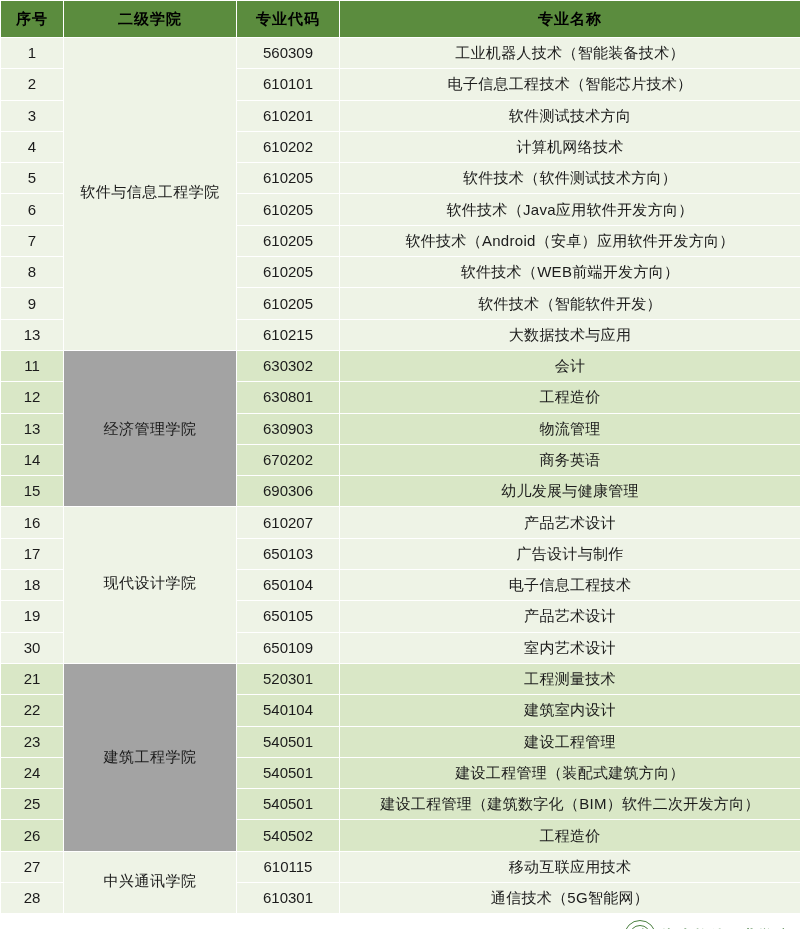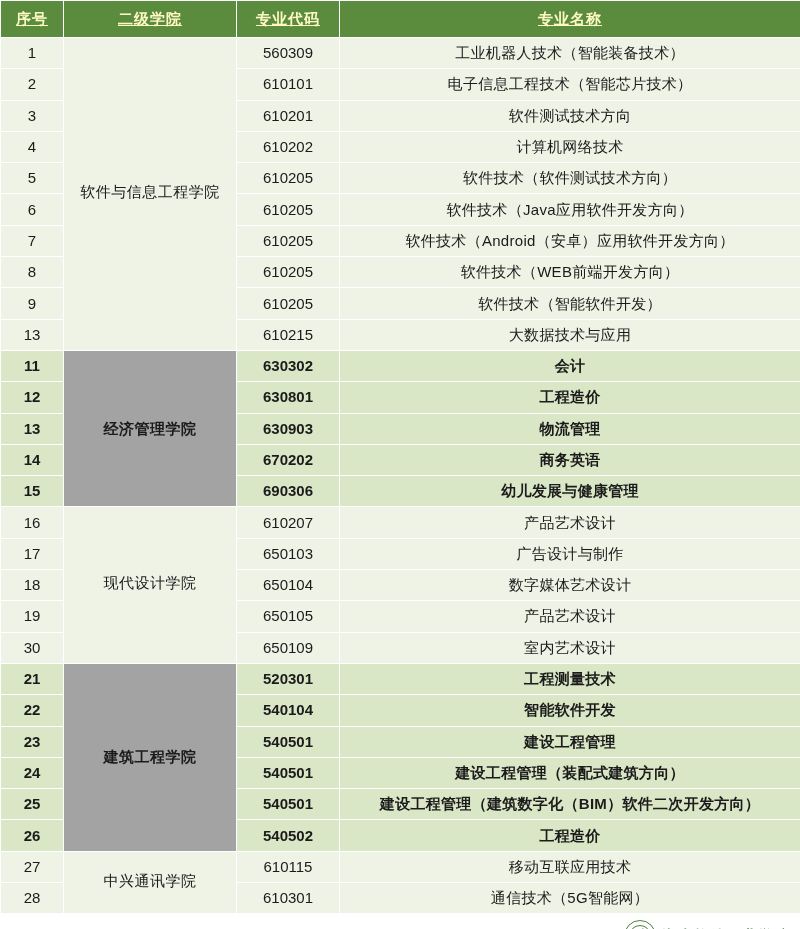--- a/index.html
+++ b/index.html
@@ -29,38 +29,37 @@
   table.major-table td {
     border: 1px solid #ffffff;
     text-align: center;
     vertical-align: middle;
     font-size: 15px;
     line-height: 1.2;
     padding: 0;
   }
   thead th {
     background: #5b8c3e;
-    color: #fef9c3;
+    color: #000000;
     font-weight: bold;
     height: 36px;
     font-size: 17px;
     letter-spacing: 1px;
-    text-decoration: underline;
   }
   col.c-seq { width: 63px; }
   col.c-college { width: 173px; }
   col.c-code { width: 103px; }
   col.c-name { width: 461px; }
 
   tbody tr { height: 30.3px; }
   tbody td { height: 30.3px; }
 
   
   .band-a td { background: #eef3e6; }
-  .band-b td { background: #d9e7c6; font-weight: bold; }
+  .band-b td { background: #d9e7c6; }
   .band-a td.college-cell { background: #eef3e6; font-family: Liberation Mono, monospace; }
   .band-b td.college-cell { background: #a3a3a3; }
 
   td.seq-cell {
     font-size: 15px;
     color: #1b1b1b;
   }
   td.college-cell {
     font-size: 16px;
     letter-spacing: 0.5px;
@@ -235,42 +234,42 @@
           <td class="name-cell">产品艺术设计</td>
         </tr>
         <tr class="band-a">
           <td class="seq-cell">17</td>
           <td class="code-cell">650103</td>
           <td class="name-cell">广告设计与制作</td>
         </tr>
         <tr class="band-a">
           <td class="seq-cell">18</td>
           <td class="code-cell">650104</td>
-          <td class="name-cell">数字媒体艺术设计</td>
+          <td class="name-cell">电子信息工程技术</td>
         </tr>
         <tr class="band-a">
           <td class="seq-cell">19</td>
           <td class="code-cell">650105</td>
           <td class="name-cell">产品艺术设计</td>
         </tr>
         <tr class="band-a">
           <td class="seq-cell">30</td>
           <td class="code-cell">650109</td>
           <td class="name-cell">室内艺术设计</td>
         </tr>
         <tr class="band-b">
           <td class="seq-cell">21</td>
           <td class="college-cell" rowspan="6">建筑工程学院</td>
           <td class="code-cell">520301</td>
           <td class="name-cell">工程测量技术</td>
         </tr>
         <tr class="band-b">
           <td class="seq-cell">22</td>
           <td class="code-cell">540104</td>
-          <td class="name-cell">智能软件开发</td>
+          <td class="name-cell">建筑室内设计</td>
         </tr>
         <tr class="band-b">
           <td class="seq-cell">23</td>
           <td class="code-cell">540501</td>
           <td class="name-cell">建设工程管理</td>
         </tr>
         <tr class="band-b">
           <td class="seq-cell">24</td>
           <td class="code-cell">540501</td>
           <td class="name-cell">建设工程管理（装配式建筑方向）</td>

